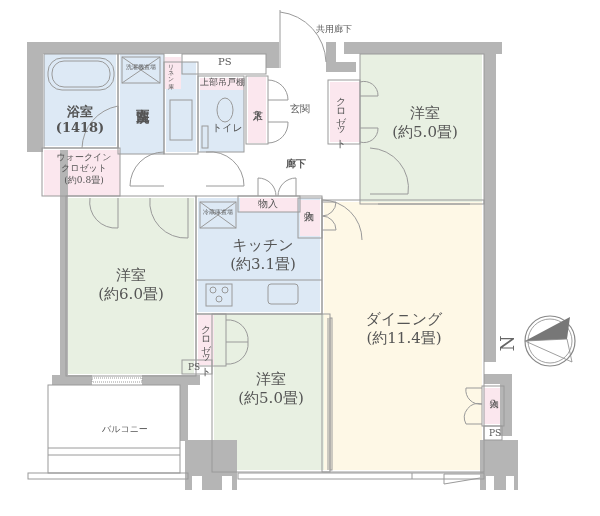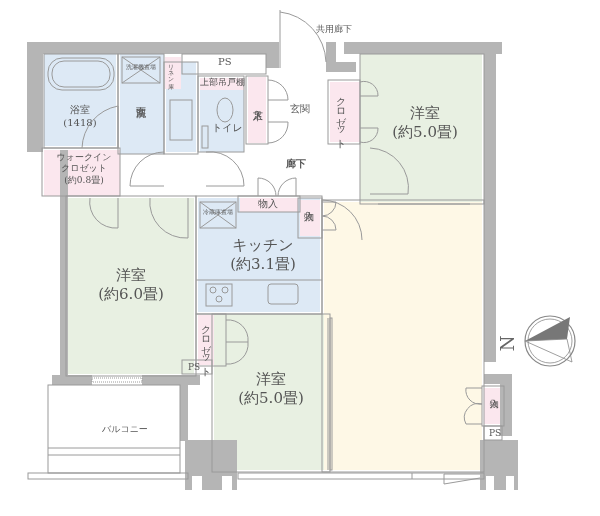--- a/index.html
+++ b/index.html
@@ -2,21 +2,21 @@
 <html><head>
 <meta charset="utf-8">
 <style>
   html, body { margin:0; padding:0; background:#ffffff; }
   body { width:600px; height:516px; position:relative; overflow:hidden;
          font-family:"DejaVu Serif", serif; color:#555; }
   #plan { position:absolute; left:0; top:0; width:600px; height:516px; }
   .lbl { position:absolute; text-align:center; color:#555; white-space:nowrap; line-height:1.25; }
   .vert { writing-mode:vertical-rl; text-orientation:upright; letter-spacing:-1px; }
   .f13 { font-size:15px; }
-  .f11 { font-size:10px; }
+  .f11 { font-size:13px;font-weight:bold; }
   .f10 { font-size:10px; }
   .f9 { font-size:9px;text-align:center; }
   .f6 { font-size:6px; line-height:1.2; }
 </style>
 </head>
 <body>
 
 <svg id="plan" viewBox="0 0 600 516" xmlns="http://www.w3.org/2000/svg">
 
   <g>
@@ -184,17 +184,19 @@
   <div>洋室</div>
   <div>(約6.0畳)</div>
 </div>
 <div class="lbl f10 vert" style="left:199px;top:318px;height:48px;">クロゼット</div>
 <div class="lbl f9" style="left:188px;top:362px;">PS</div>
 <div class="lbl f13" style="left:236px;top:370px;width:70px;">
   <div>洋室</div>
   <div>(約5.0畳)</div>
 </div>
 <div class="lbl f13" style="left:364px;top:310px;width:80px;">
+  <div>ダイニング</div>
+  <div>(約11.4畳)</div>
 </div>
 <div class="lbl f9 vert" style="left:488px;top:392px;">物入</div>
 <div class="lbl f9" style="left:489px;top:428px;">PS</div>
 <div class="lbl f9" style="left:102px;top:424px;">バルコニー</div>
 <div class="lbl" style="left:500px;top:332px;font-size:18px;color:#666;transform:rotate(-90deg);">N</div>
 
 </body></html>

